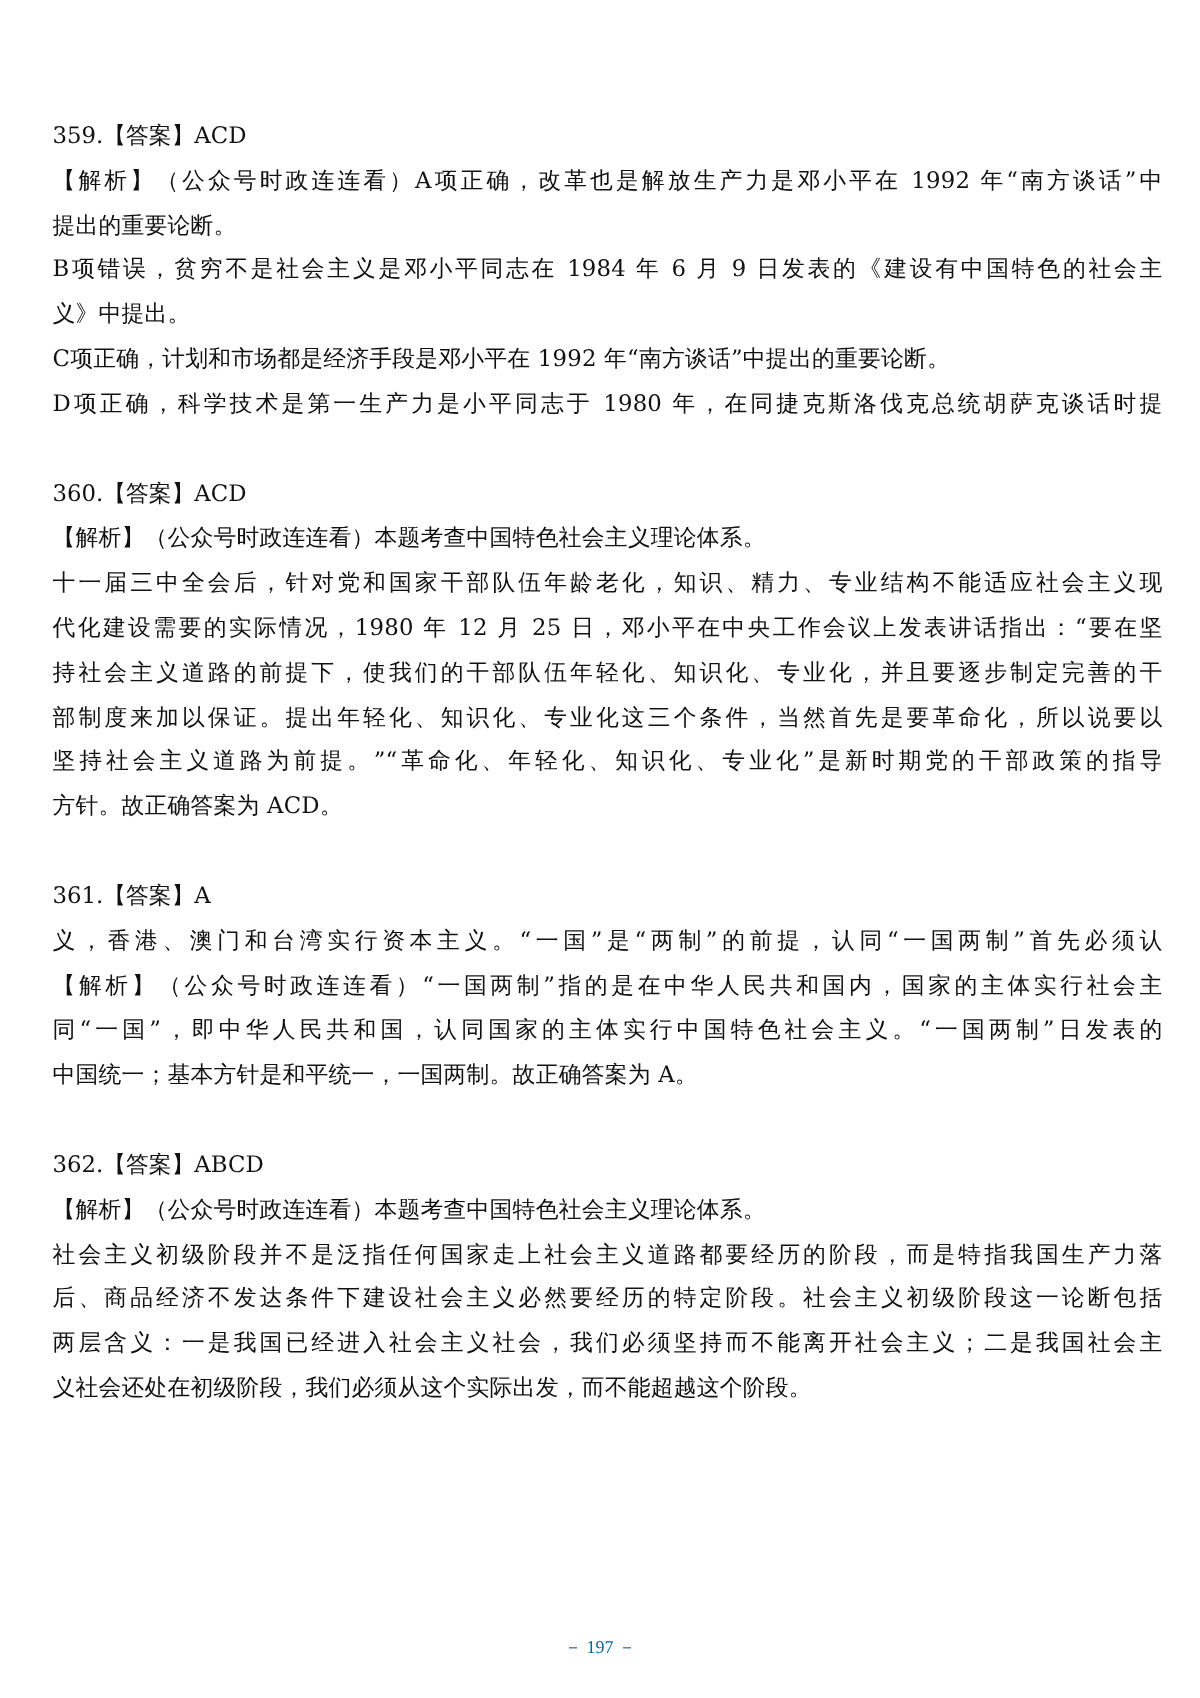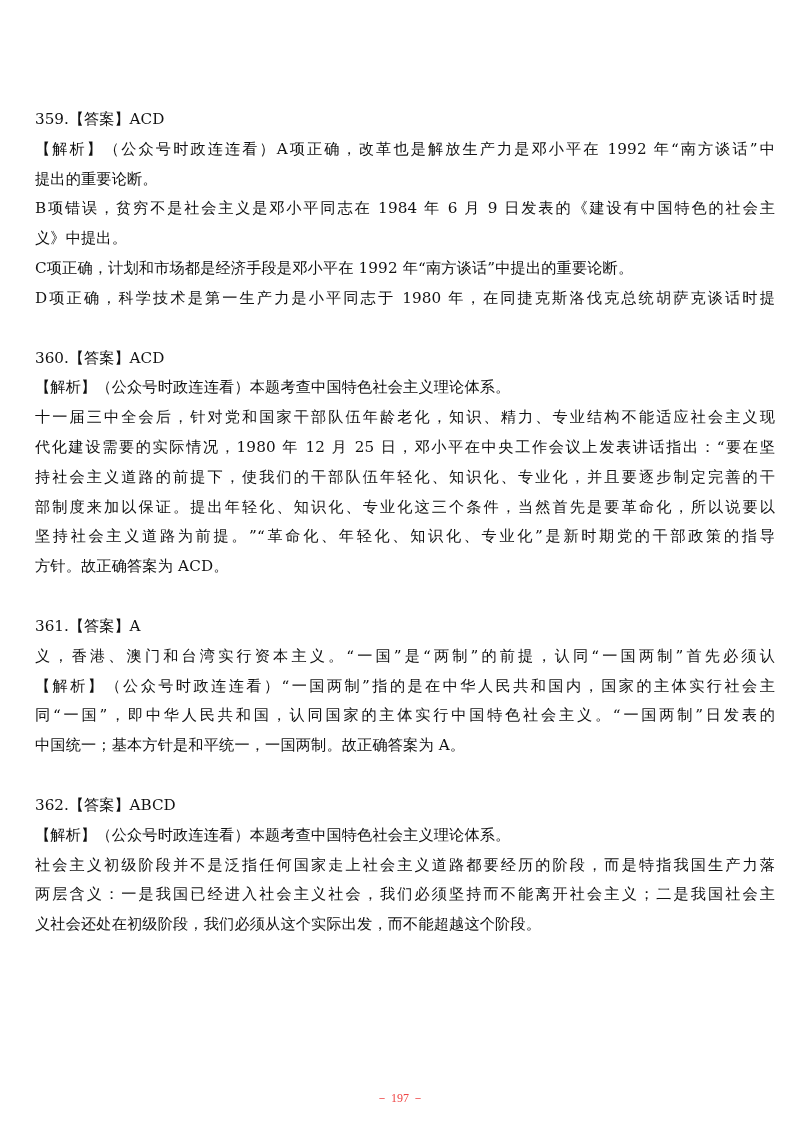--- a/index.html
+++ b/index.html
@@ -1,32 +1,32 @@
 <!DOCTYPE html>
 <html><head>
   <meta charset="utf-8">
   <style>
     html, body { margin: 0; padding: 0; background: #ffffff; }
     body {
       width: 800px; height: 1132px; position: relative; overflow: hidden;
       font-family: "DejaVu Serif", "Liberation Serif", serif;
       color: #111111;
     }
-    .page { position: absolute; left: 35px; top: 105px; width: 740px; }
+    .page { position: absolute; left: 35px; top: 76px; width: 740px; }
     .block { margin: 0 0 30px 0; }
     .line {
       font-size: 15.2px; line-height: 29.8px; height: 29.8px;
       white-space: nowrap; letter-spacing: 0.15px;
     }
     .qhead { letter-spacing: 0; }
     .justify { text-align: justify; text-align-last: justify; white-space: normal; overflow: hidden; }
     .footer {
       position: absolute; left: 0; width: 800px; top: 1090px;
       text-align: center; font-size: 12px;
-      font-family: "Liberation Serif", serif; color: #ef4444;
+      font-family: "Liberation Serif", serif; color: #0369a1;
     }
   </style>
 </head>
 <body>
 
 <div class="page">
 
   <div class="block">
     <div class="line qhead">359.【答案】ACD</div>
     <div class="line justify">【解析】（公众号时政连连看）A项正确，改革也是解放生产力是邓小平在 1992 年“南方谈话”中</div>
@@ -53,19 +53,20 @@
     <div class="line justify">义，香港、澳门和台湾实行资本主义。“一国”是“两制”的前提，认同“一国两制”首先必须认</div>
     <div class="line justify">【解析】（公众号时政连连看）“一国两制”指的是在中华人民共和国内，国家的主体实行社会主</div>
     <div class="line justify">同“一国”，即中华人民共和国，认同国家的主体实行中国特色社会主义。“一国两制”日发表的</div>
     <div class="line">中国统一；基本方针是和平统一，一国两制。故正确答案为 A。</div>
   </div>
 
   <div class="block">
     <div class="line qhead">362.【答案】ABCD</div>
     <div class="line">【解析】（公众号时政连连看）本题考查中国特色社会主义理论体系。</div>
     <div class="line justify">社会主义初级阶段并不是泛指任何国家走上社会主义道路都要经历的阶段，而是特指我国生产力落</div>
+    <div class="line justify">后、商品经济不发达条件下建设社会主义必然要经历的特定阶段。社会主义初级阶段这一论断包括</div>
     <div class="line justify">两层含义：一是我国已经进入社会主义社会，我们必须坚持而不能离开社会主义；二是我国社会主</div>
     <div class="line">义社会还处在初级阶段，我们必须从这个实际出发，而不能超越这个阶段。</div>
   </div>
 
 </div>
 
 <div class="footer">－ 197 －</div>
 
 </body></html>

